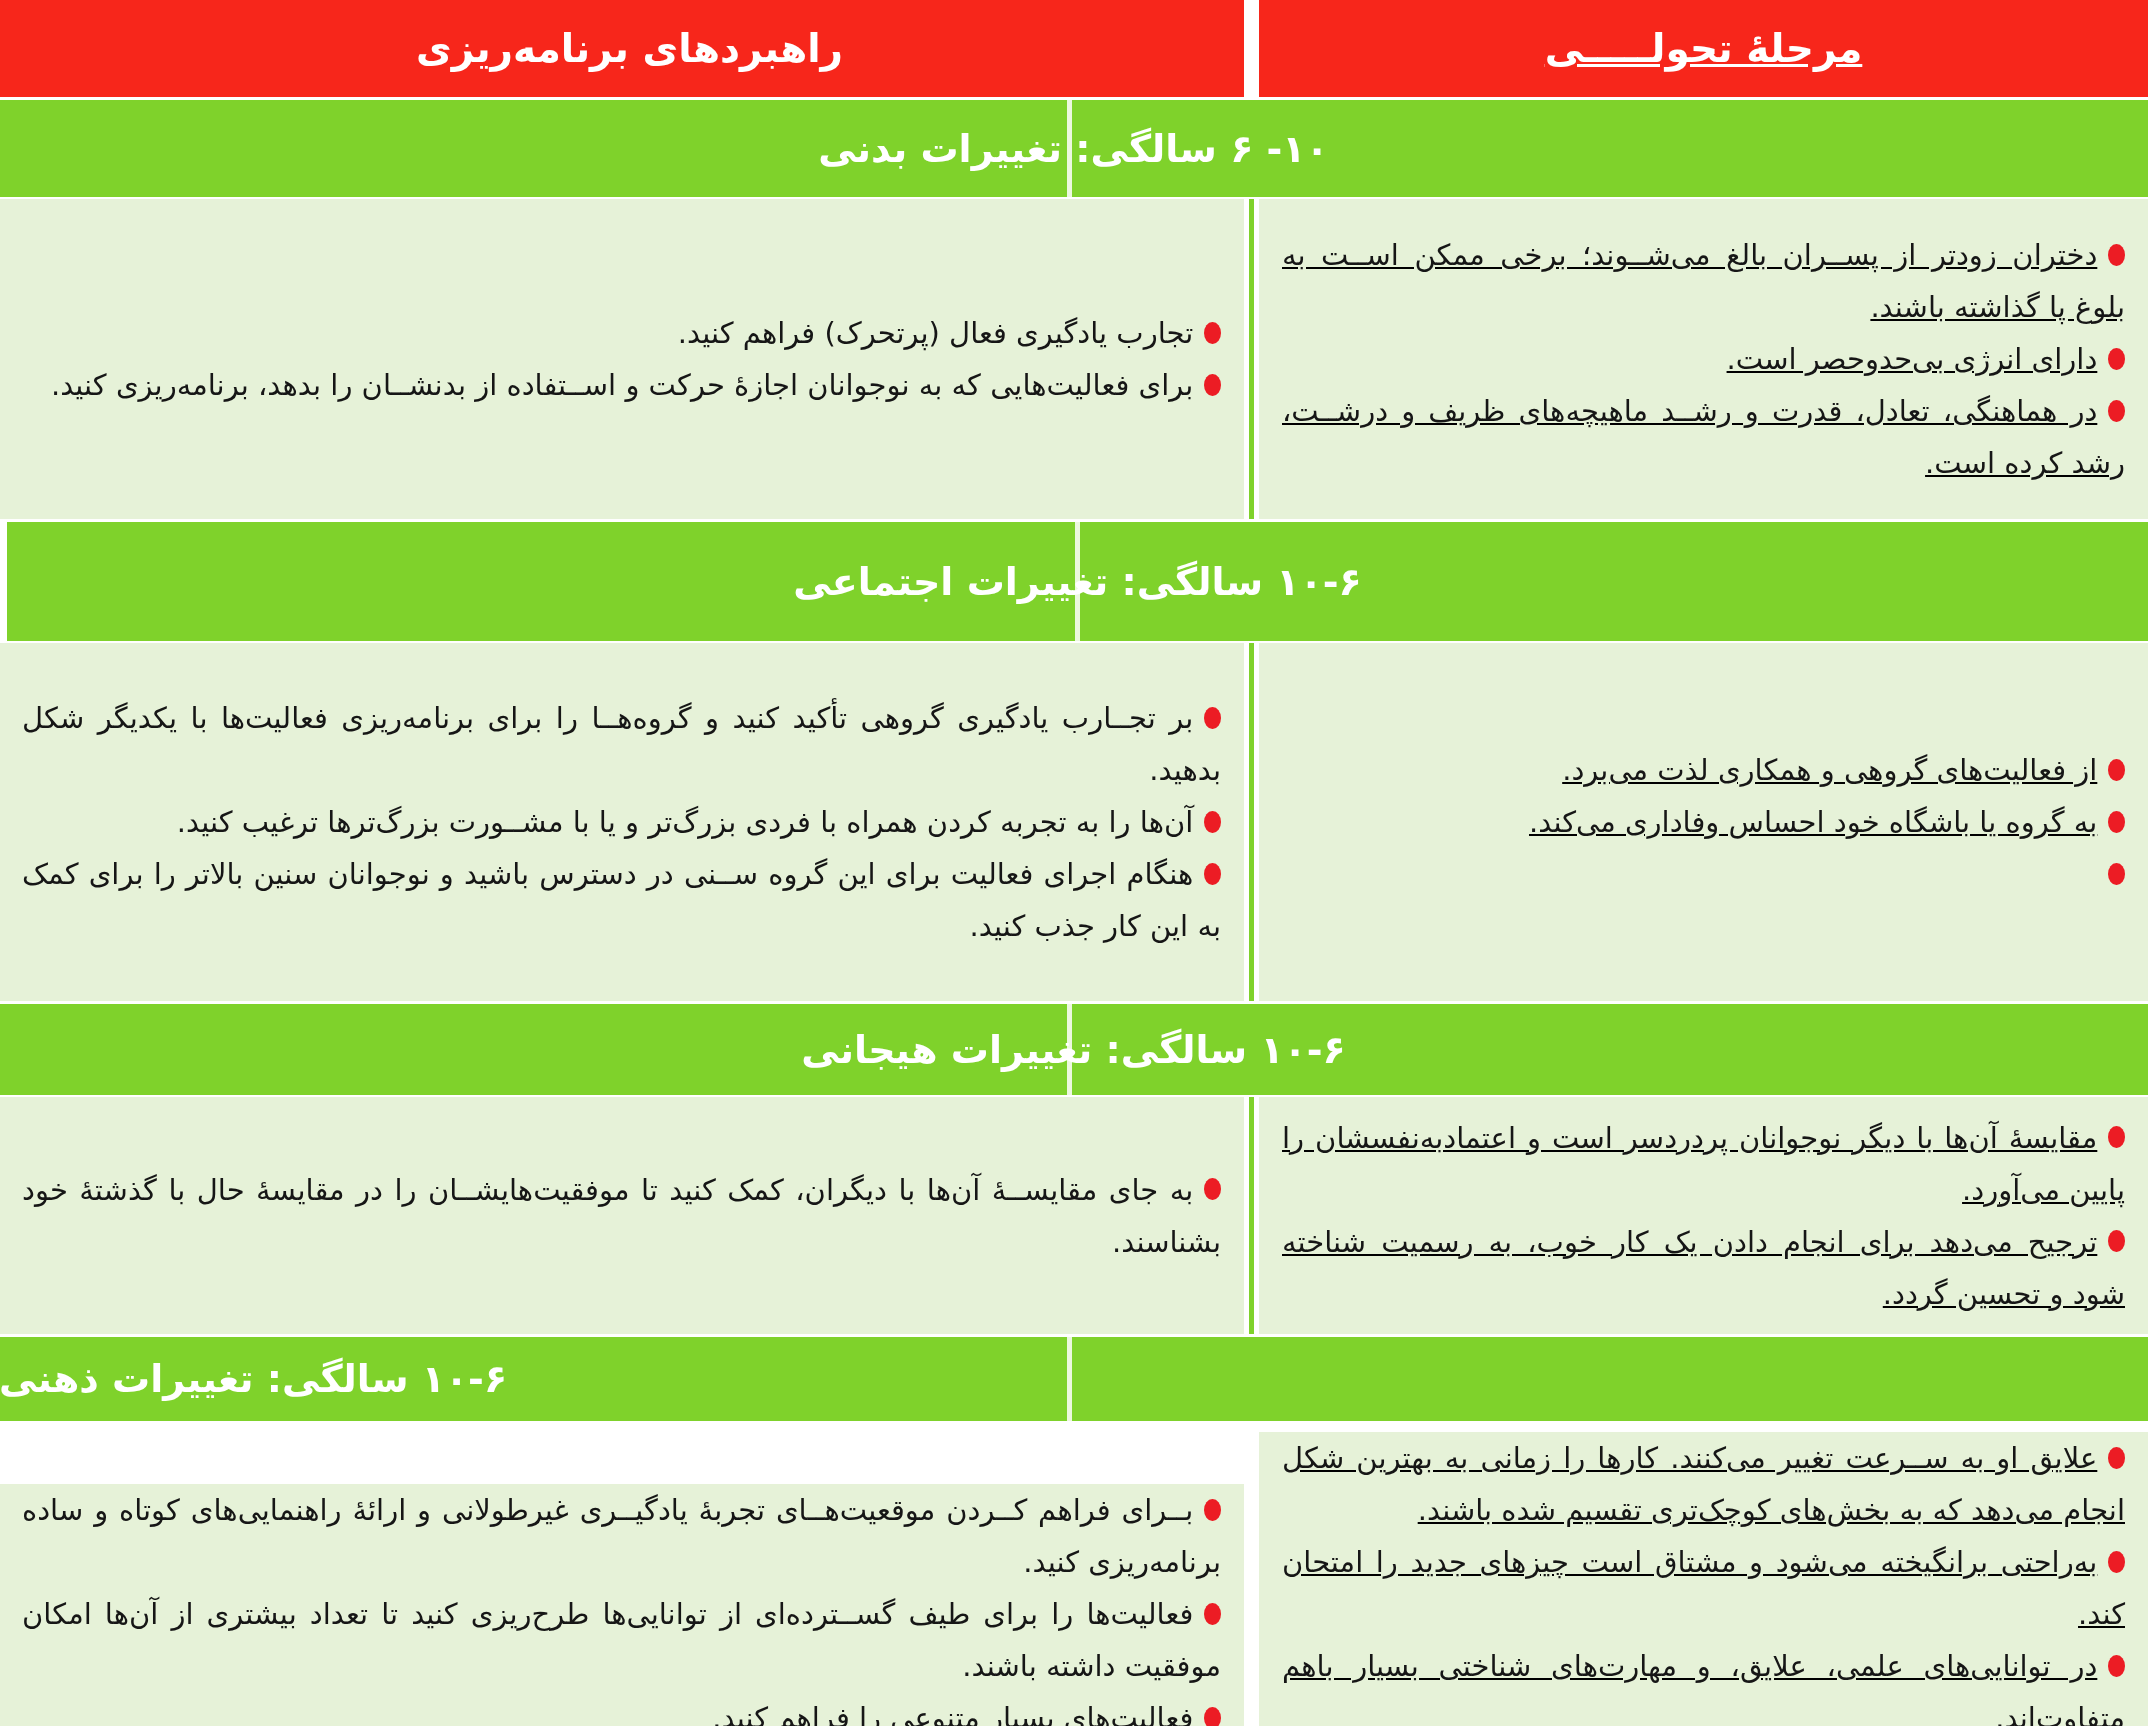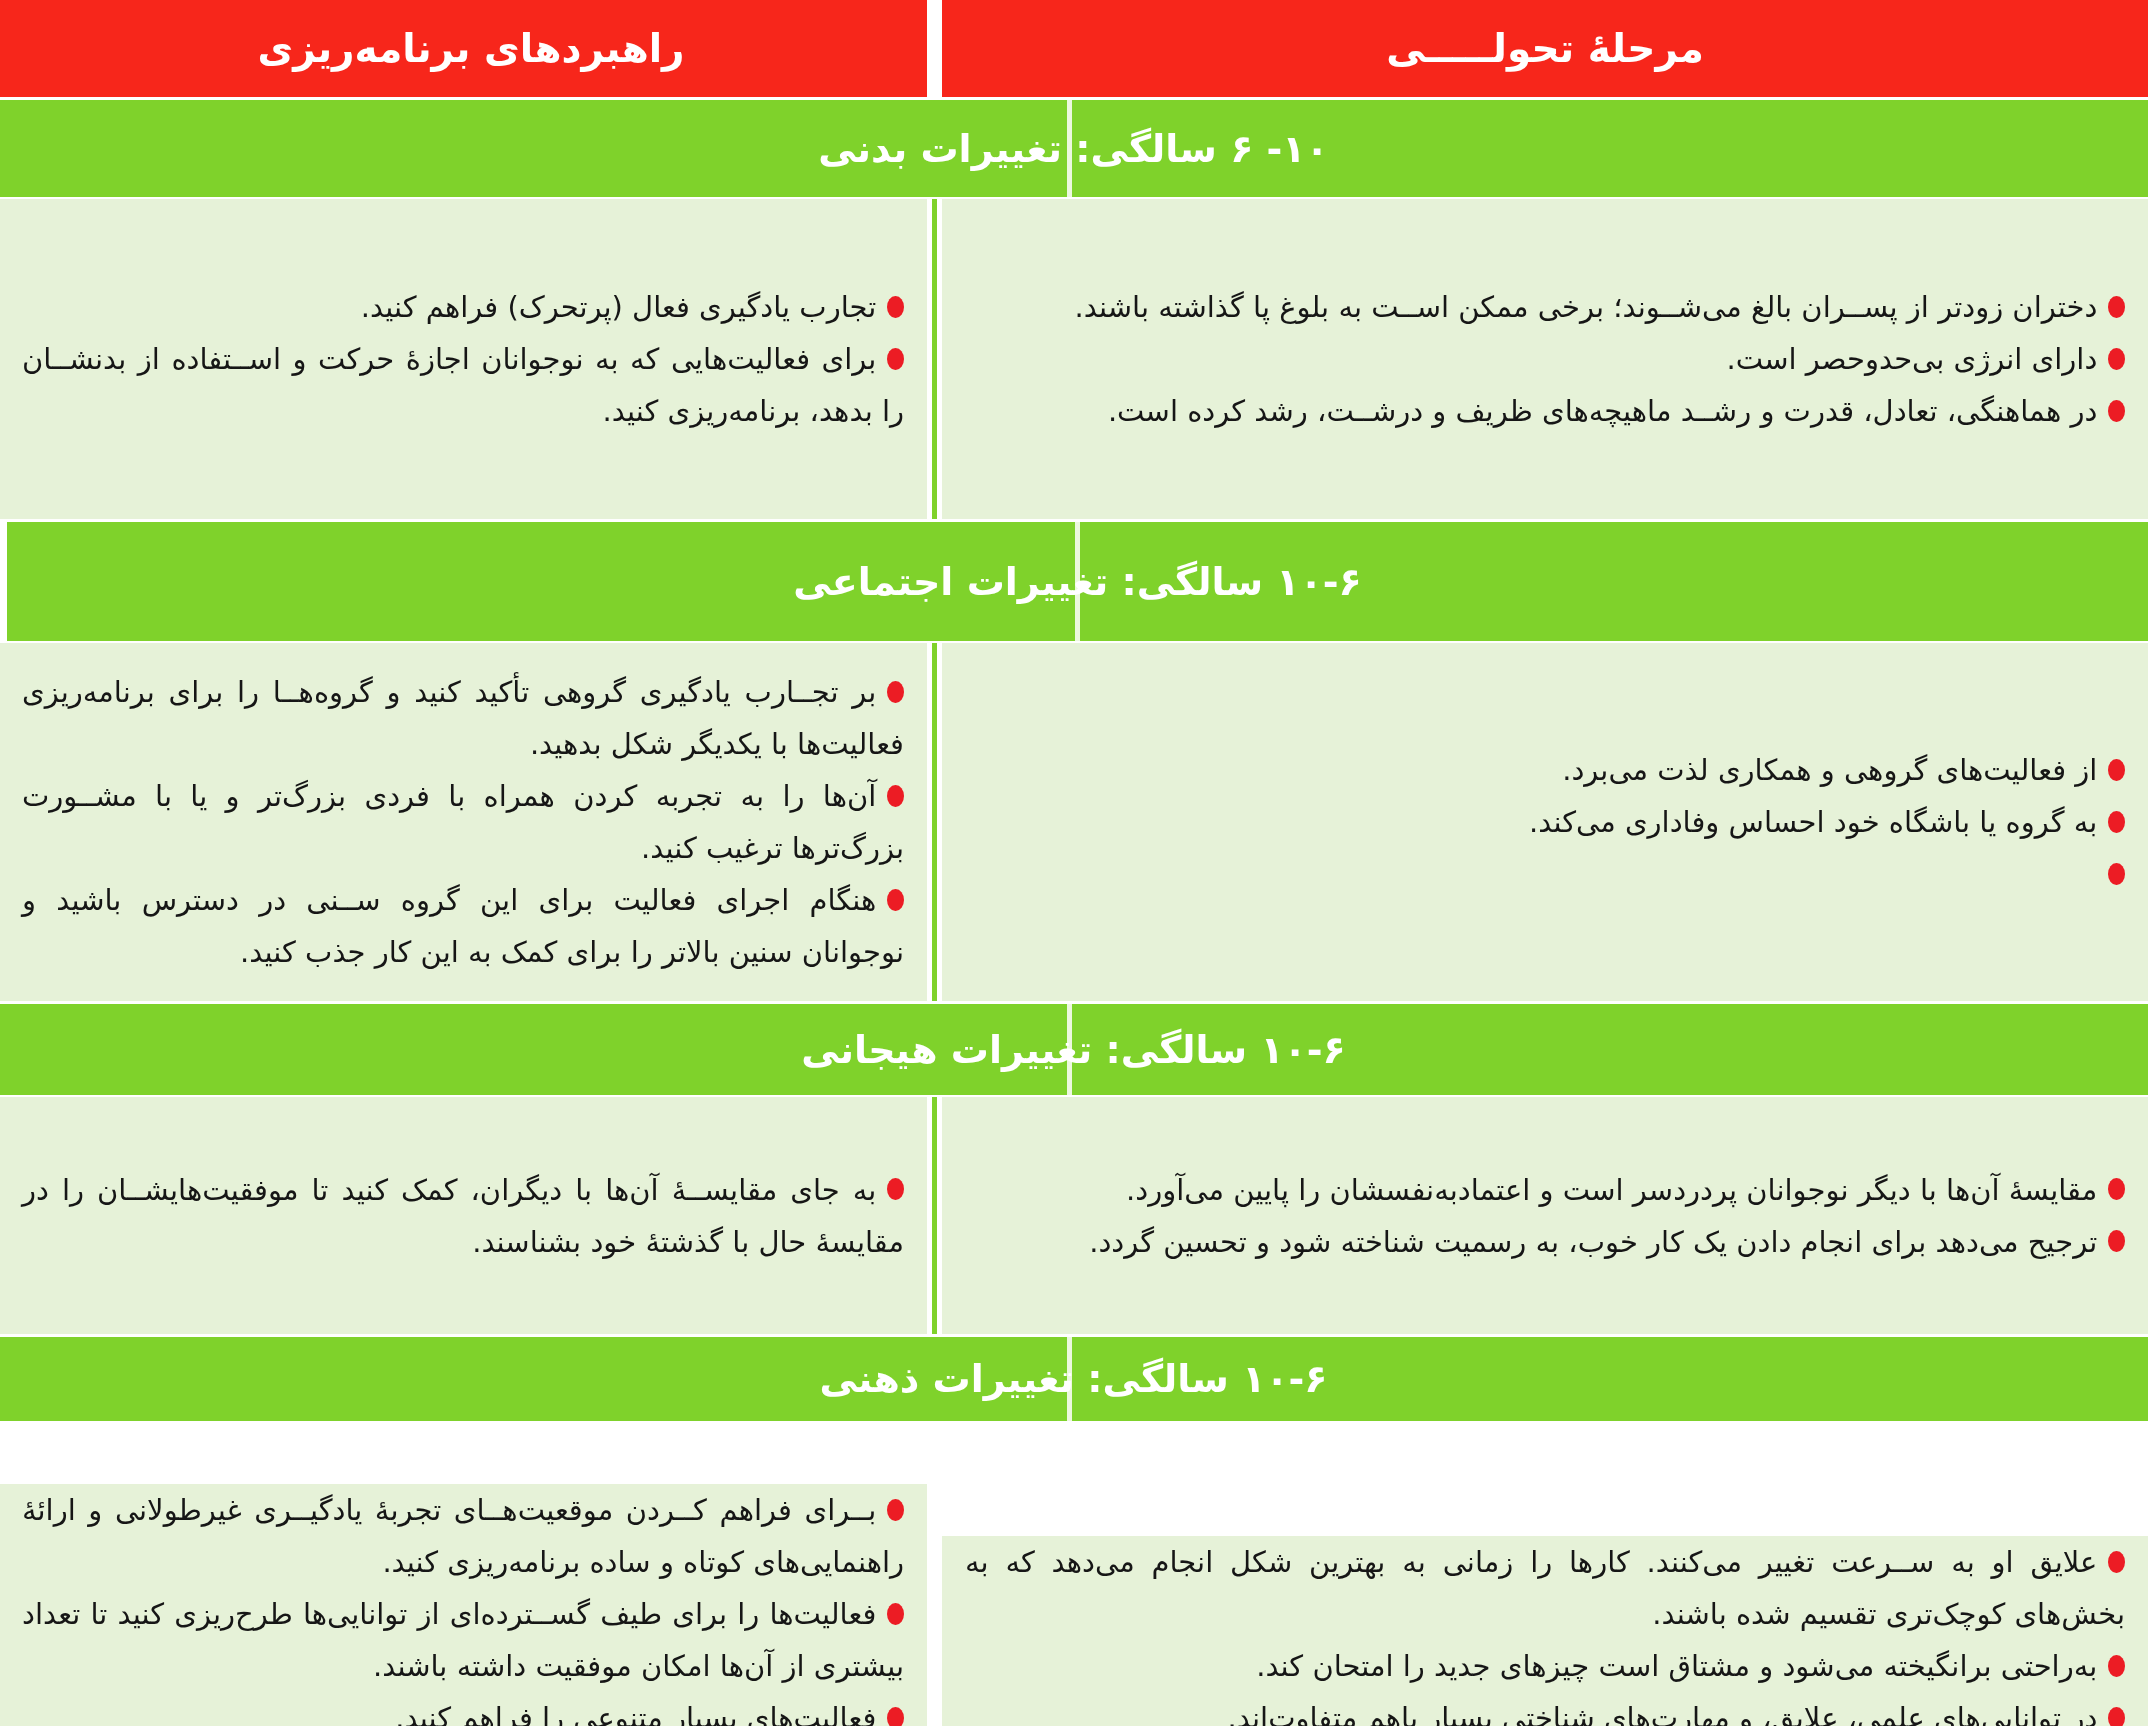--- a/index.html
+++ b/index.html
@@ -17,42 +17,42 @@
     display:flex;flex-direction:column;
     overflow:hidden;background:#fff;
   }
   
   .header-row{height:97px;display:flex;flex:0 0 auto;}
   .hcell{
     background:var(--red);color:#fff;font-weight:bold;font-size:39px;
     display:flex;align-items:center;justify-content:center;
     overflow:hidden;
   }
-  .col-stage{width:1206px;flex:0 0 auto;}
+  .col-stage{width:889px;flex:0 0 auto;text-decoration:underline;}
   .col-strategies{flex:1 1 auto;padding-left:16px;}
   .vgap{width:15px;flex:0 0 auto;background:#ffffff;position:relative;}
   .vgap.green-line::after{
     content:"";position:absolute;left:5.4px;top:0;bottom:0;width:4.5px;
     background:var(--green);
   }
   
   .bar{
     flex:0 0 auto;background:var(--green);
     border-top:3.6px solid #fff;border-bottom:2.7px solid #fff;box-sizing:border-box;
     display:flex;align-items:center;justify-content:center;
     color:#fff;font-weight:bold;font-size:38px;position:relative;overflow:hidden;
   }
   .bar::after{
     content:"";position:absolute;left:1068px;top:0;bottom:0;width:4.5px;
     background:rgba(255,255,255,.85);
   }
   .bar-1{height:102px;}
   .bar-2{height:124px;margin-left:8px;}
   .bar-3{height:96px;}
-  .bar-4{height:89px;}
+  .bar-4{height:89px;justify-content:flex-end;}
   
   .content-row{display:flex;flex:0 0 auto;}
   .r1{height:320px;}
   .r2{height:358px;}
   .r3{height:237px;}
   .r4{height:321px;align-items:flex-end;}
   .ccell{
     background:var(--pale);display:flex;align-items:center;
     padding:0 23px;box-sizing:border-box;overflow:hidden;
   }

